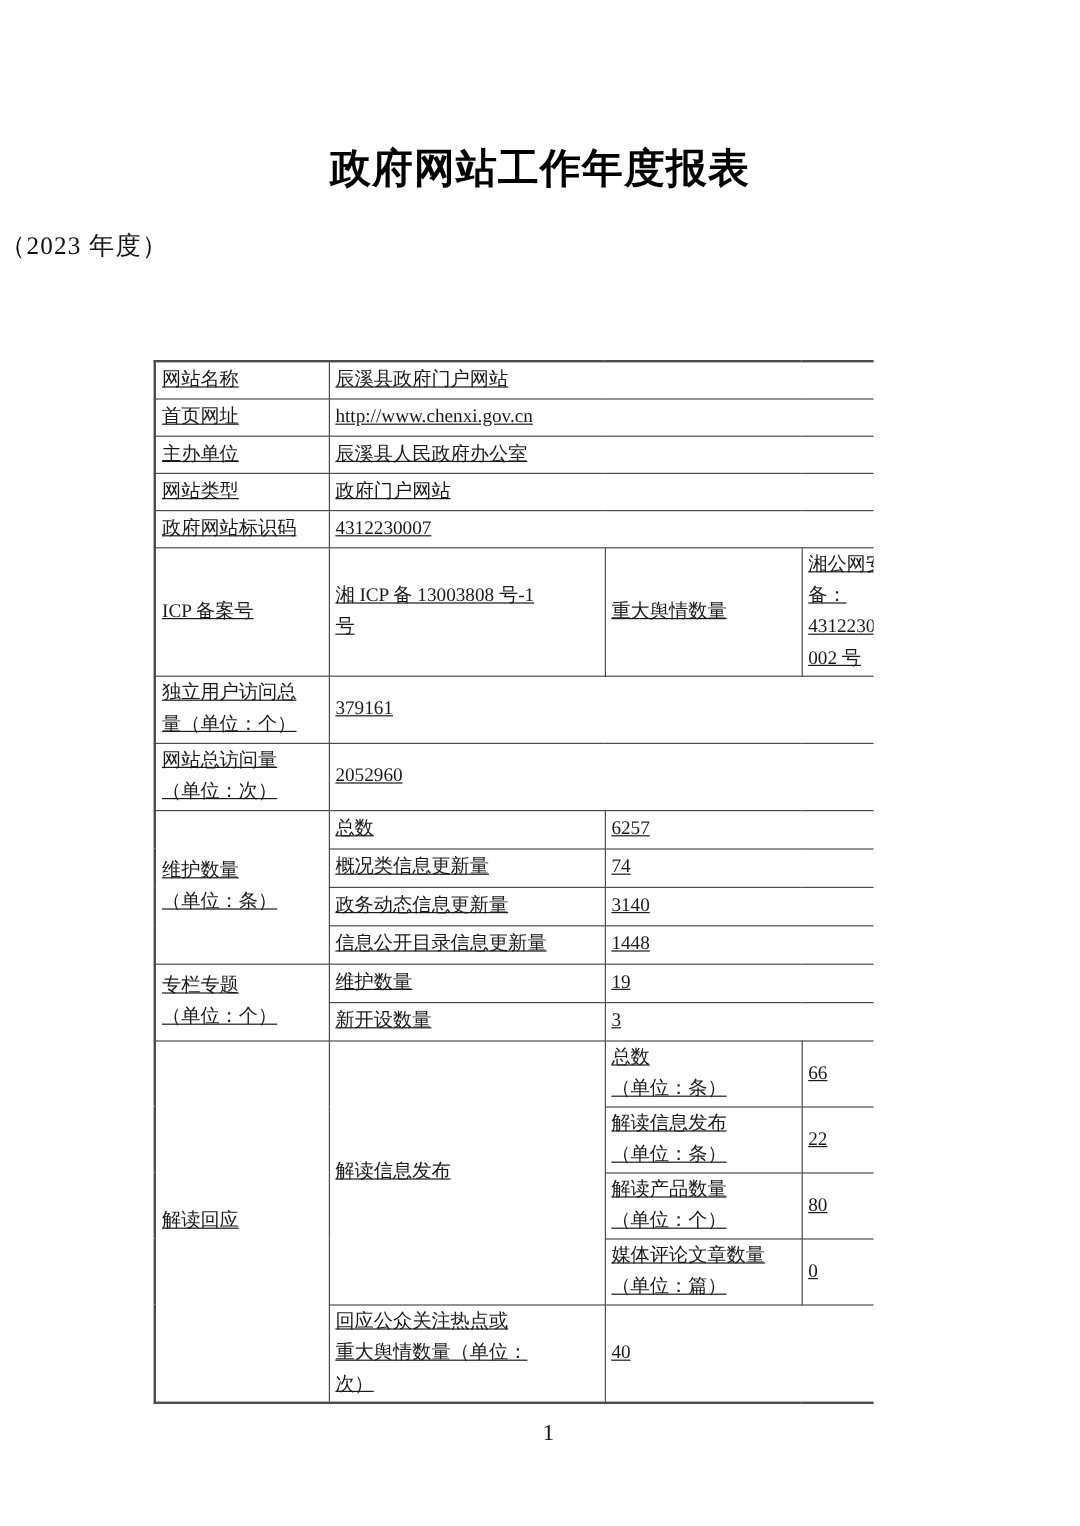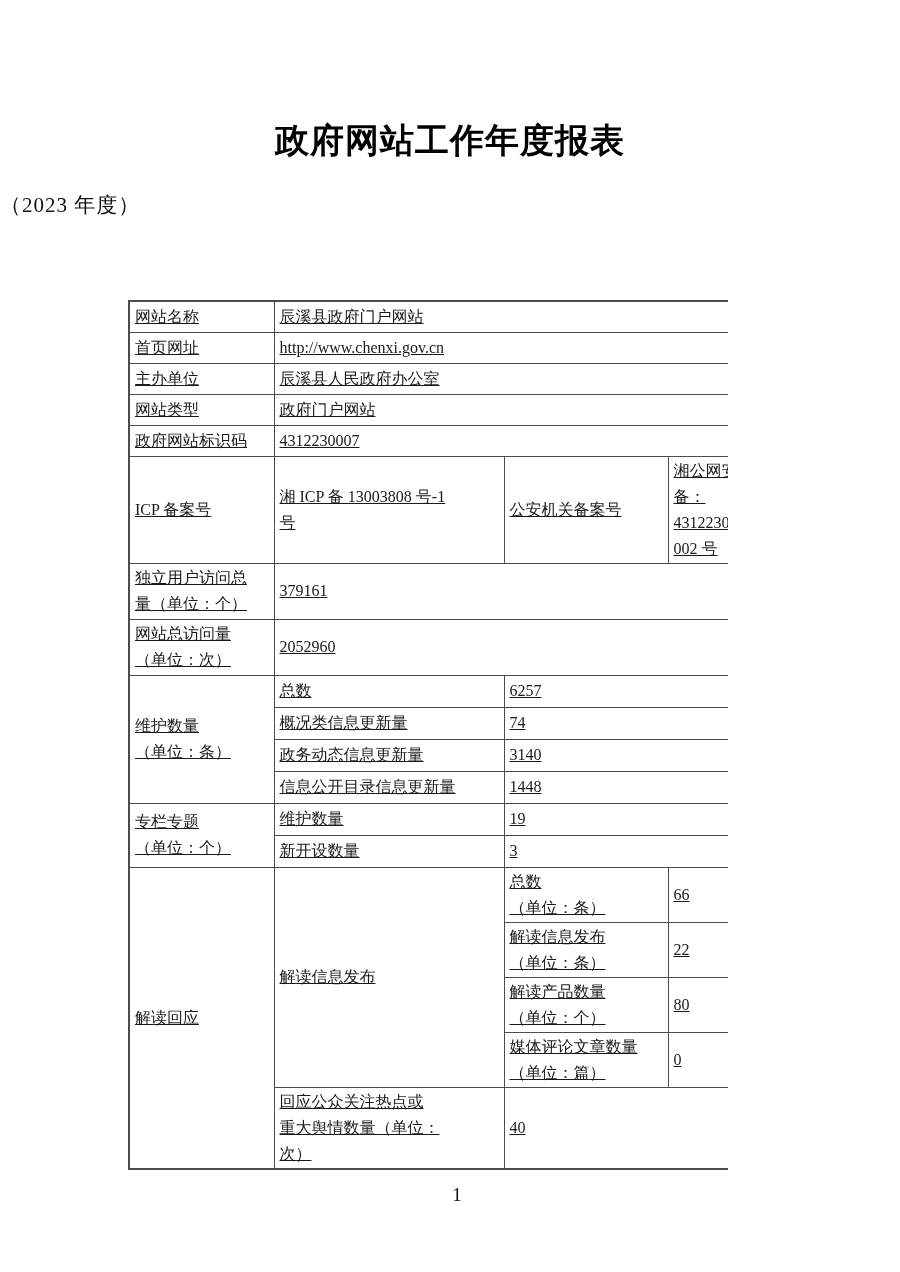--- a/index.html
+++ b/index.html
@@ -115,21 +115,21 @@
         <td colspan="3">政府门户网站</td>
       </tr>
       <tr class="h31">
         <td>政府网站标识码</td>
         <td colspan="3">4312230007</td>
       </tr>
       <tr class="h105">
         <td>ICP 备案号</td>
         <td>湘 ICP 备 13003808 号-1
 号</td>
-        <td>公安机关备案号</td>
+        <td>重大舆情数量</td>
         <td>湘公网安
 备：
 43122302000
 002 号</td>
       </tr>
       <tr class="h56">
         <td>独立用户访问总
 量（单位：个）</td>
         <td colspan="3">379161</td>
       </tr>

